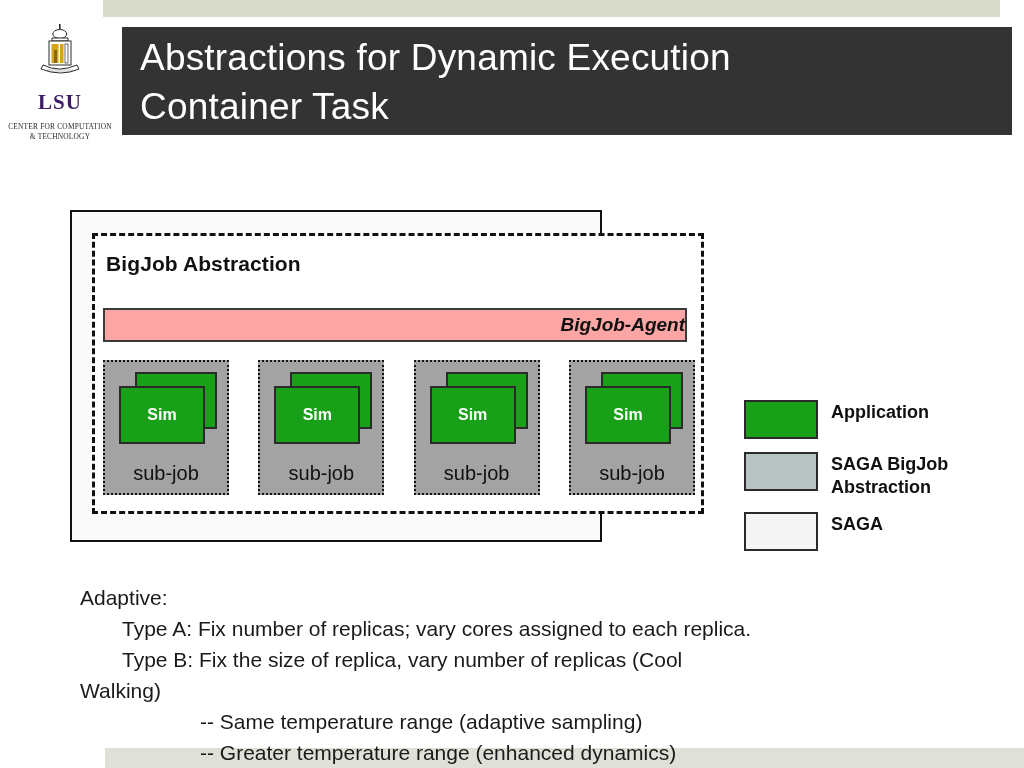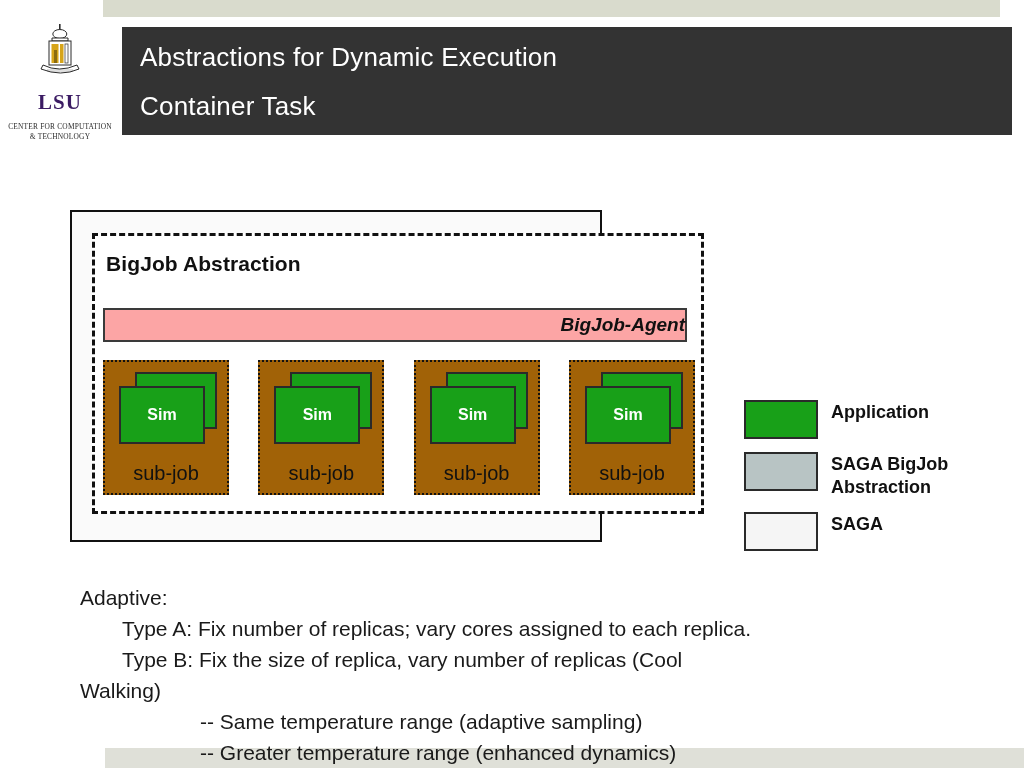--- a/index.html
+++ b/index.html
@@ -39,21 +39,21 @@
     margin-top:10px;letter-spacing:.2px;
   }
 
   
   .title-bar{
     position:absolute;left:122px;top:27px;width:890px;height:108px;
     background:#333333;
   }
   .title-text{
     position:absolute;left:140px;top:33px;width:880px;
-    color:#ffffff;font-size:26px;line-height:49px;font-weight:300;
+    color:#ffffff;font-size:37px;line-height:49px;font-weight:300;
     letter-spacing:.2px;white-space:pre-line;
   }
 
   
   .diagram{
     position:absolute;left:70px;top:210px;width:532px;height:332px;
     border:2px solid #111;background:#fafafa;box-sizing:border-box;
   }
   .dashed-box{
     position:absolute;left:20px;top:21px;width:612px;height:281px;
@@ -69,21 +69,21 @@
     display:flex;align-items:center;justify-content:flex-end;font-style:italic;
   }
   .agent-bar span{font-size:19px;font-weight:bold;color:#111;}
 
   .subjob-row{
     position:absolute;left:31px;top:148px;width:592px;height:140px;
     display:flex;justify-content:space-between;
   }
   .subjob{
     position:relative;width:126px;height:135px;
-    border:2px dotted #111;box-sizing:border-box;background:#a16207;
+    border:2px dotted #111;box-sizing:border-box;background:#a3a3a3;
   }
   .sim-stack{position:absolute;left:14px;top:10px;width:98px;height:72px;}
   .sim-back{
     position:absolute;left:16px;top:0;width:82px;height:57px;
     background:#18a018;border:2px solid #2a2a2a;box-sizing:border-box;
   }
   .sim-front{
     position:absolute;left:0;top:14px;width:86px;height:58px;
     background:#18a018;border:2px solid #2a2a2a;box-sizing:border-box;
     display:flex;align-items:center;justify-content:center;

